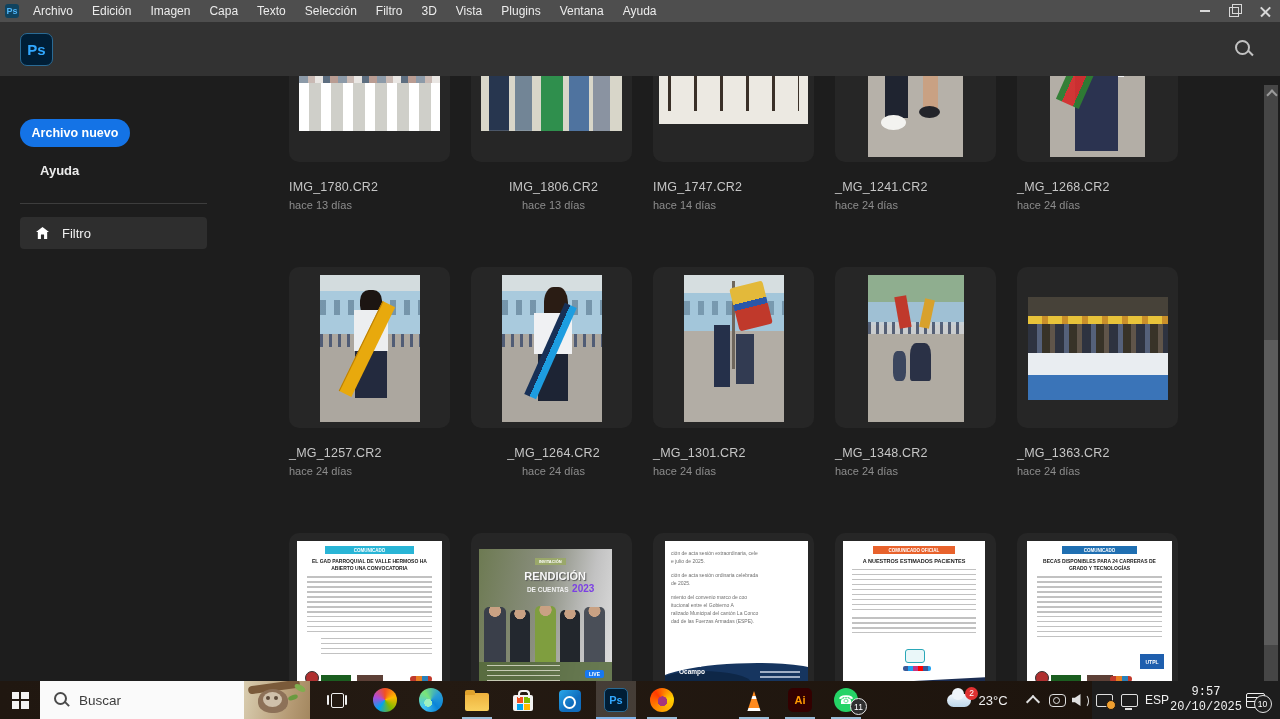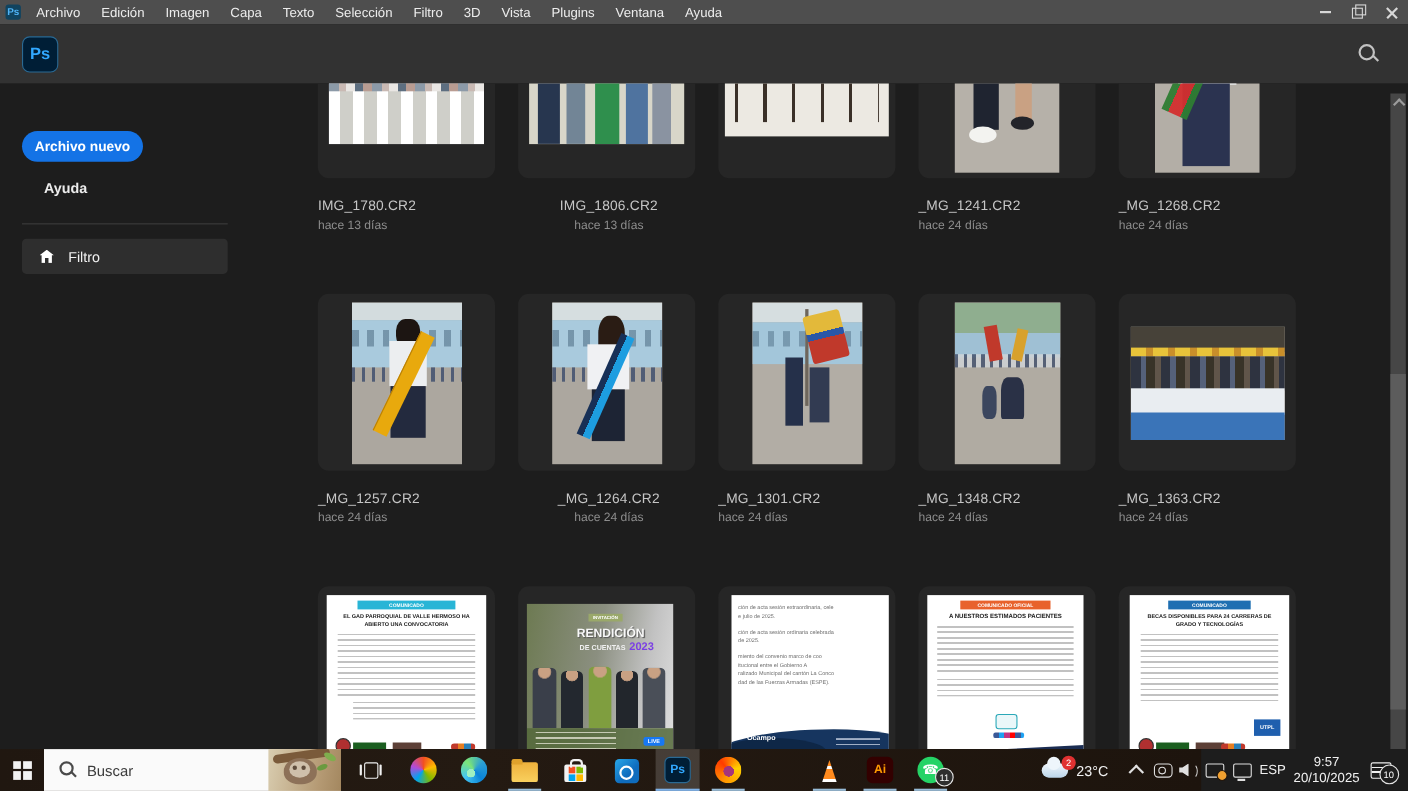--- a/index.html
+++ b/index.html
@@ -106,21 +106,21 @@
   .cam-ic{width:15px;height:11px;border:1.5px solid #dfdfdf;border-radius:4px;position:relative;}
   .cam-ic::before{content:"";position:absolute;left:3px;top:2px;width:5px;height:5px;border:1.5px solid #dfdfdf;border-radius:50%;}
   .spk{position:relative;width:17px;height:14px;}
   .spk-body{position:absolute;left:0;top:1px;width:9px;height:12px;background:#e0e0e0;clip-path:polygon(0 32%,38% 32%,100% 0,100% 100%,38% 68%,0 68%);}
   .spk-arc{position:absolute;right:0;top:1px;width:8px;height:12px;border:1.6px solid rgba(0,0,0,0);border-right-color:#e0e0e0;border-radius:50%;}
   .mon{width:15px;height:11px;border:1.5px solid #dfdfdf;border-radius:2px;position:relative;}
   .mon .dot{position:absolute;right:-4px;bottom:-4px;width:8px;height:8px;border-radius:50%;background:#f0a030;border:1.5px solid #20160e;}
   .mon2{width:15px;height:11px;border:1.5px solid #dfdfdf;border-radius:2px;position:relative;}
   .mon2::after{content:"";position:absolute;left:3px;bottom:-4px;width:7px;height:2px;background:#dfdfdf;}
   .clock{position:absolute;left:1170px;top:0;width:72px;height:38px;color:#f0f0f0;font-size:12px;text-align:center;
-         display:flex;flex-direction:column;justify-content:center;line-height:15px;}
+         display:flex;flex-direction:column;justify-content:center;line-height:15px;font-family:Liberation Mono, monospace;}
   .notif-ic{width:17px;height:13px;border:1.5px solid #f0f0f0;border-radius:2px;position:relative;background:linear-gradient(180deg,rgba(0,0,0,0) 3px,#f0f0f0 3px 4.5px,rgba(0,0,0,0) 4.5px 7px,#f0f0f0 7px 8.5px,rgba(0,0,0,0) 8.5px);}
 </style>
 </head>
 <body>
 
 <div id="screen">
 
   <div id="menubar">
     <div class="ps-mini">Ps</div>
     <span class="mi">Archivo</span>
@@ -203,20 +203,24 @@
     </div>
 
     <div class="flabel lr1 c0">
       <div class="fname">IMG_1780.CR2</div>
       <div class="fage">hace 13 días</div>
     </div>
     <div class="flabel lr1 c1">
       <div class="fname">IMG_1806.CR2</div>
       <div class="fage">hace 13 días</div>
     </div>
+    <div class="flabel lr1 c2">
+      <div class="fname">IMG_1747.CR2</div>
+      <div class="fage">hace 14 días</div>
+    </div>
     <div class="flabel lr1 c3">
       <div class="fname">_MG_1241.CR2</div>
       <div class="fage">hace 24 días</div>
     </div>
     <div class="flabel lr1 c4">
       <div class="fname">_MG_1268.CR2</div>
       <div class="fage">hace 24 días</div>
     </div>
 
     <div class="card r2 c0">

